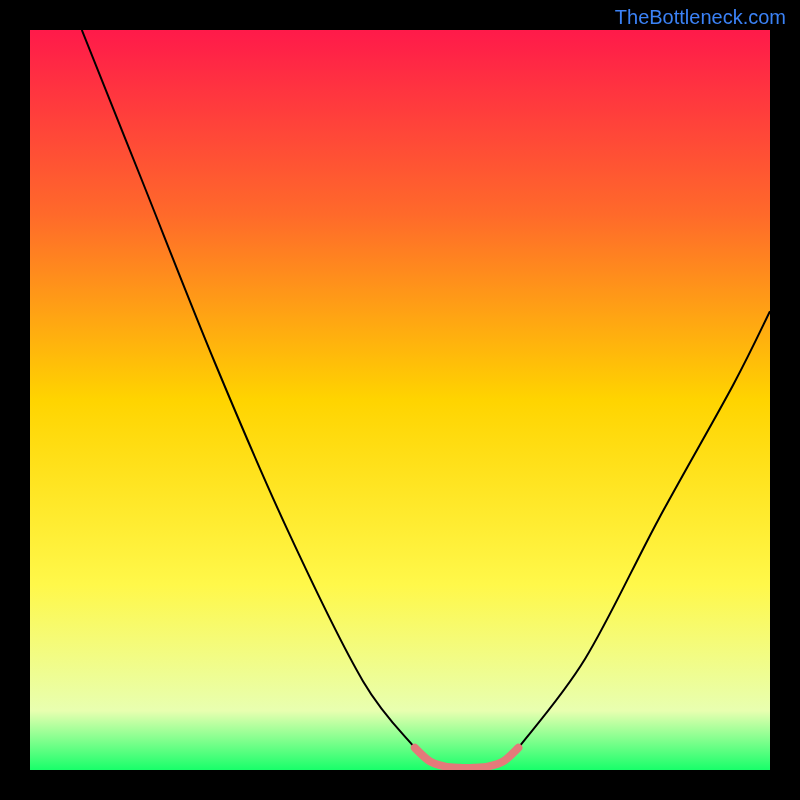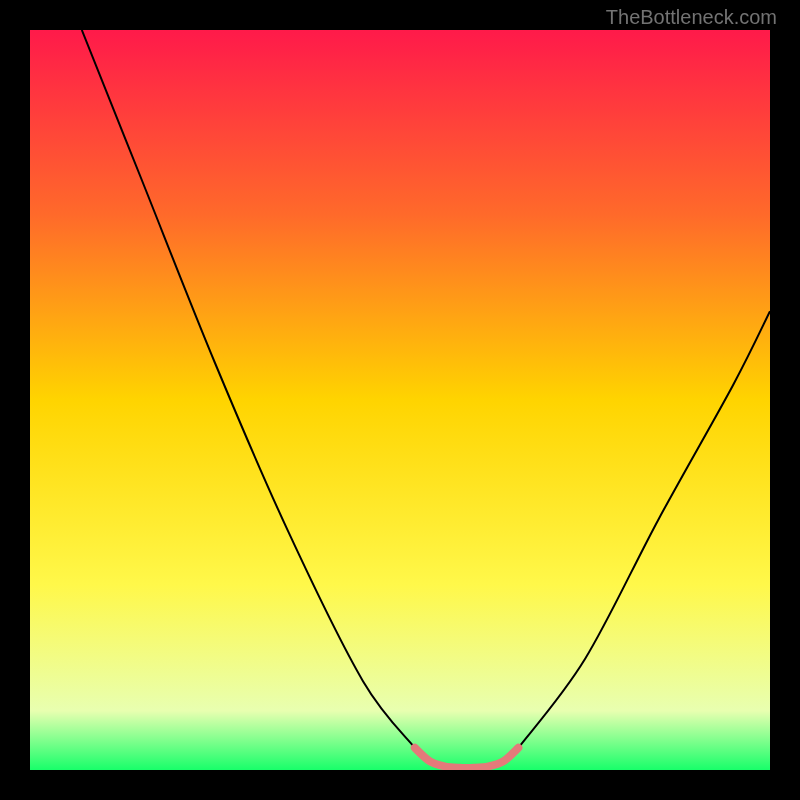--- a/index.html
+++ b/index.html
@@ -7,22 +7,22 @@
     padding: 0;
     width: 800px;
     height: 800px;
     background: #000;
     position: relative;
     font-family: Arial, sans-serif;
   }
   .watermark {
     position: absolute;
     top: 6px;
-    right: 23px;
-    color: #737373;
+    right: 14px;
+    color: #3b82f6;
     font-size: 20px;
     font-weight: 500;
     z-index: 10;
   }
   .plot {
     position: absolute;
     left: 30px;
     top: 30px;
     width: 740px;
     height: 740px;

